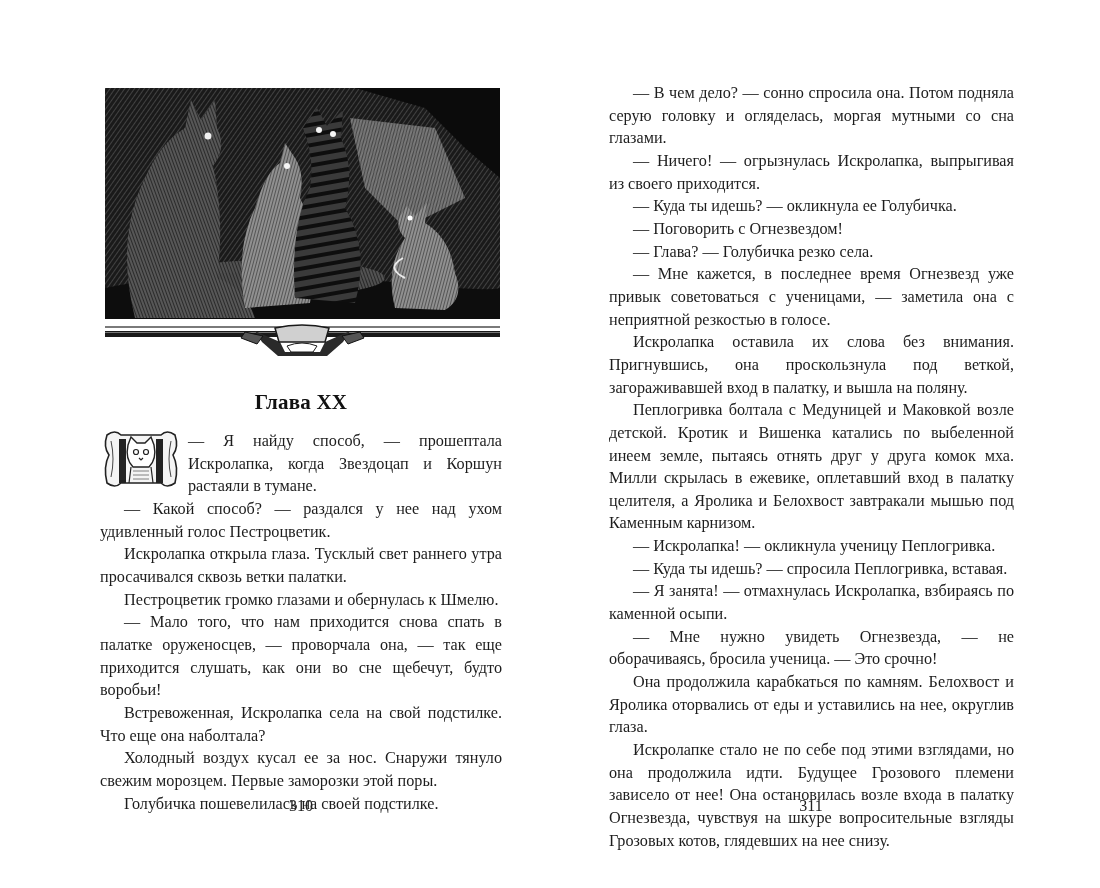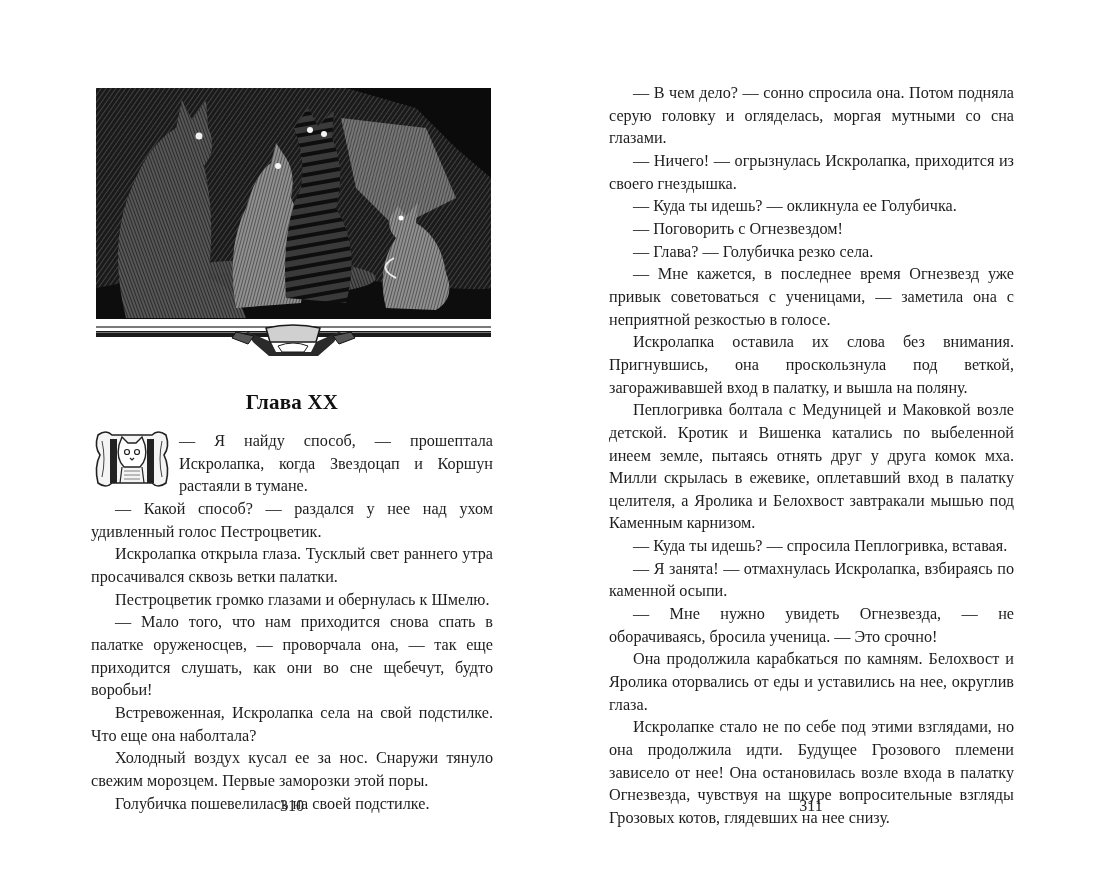--- a/index.html
+++ b/index.html
@@ -1,20 +1,20 @@
 <!DOCTYPE html>
 <html><head>
 <meta charset="utf-8">
 <style>
   * { margin: 0; padding: 0; box-sizing: border-box; }
   html, body { width: 1100px; height: 888px; background: #ffffff; overflow: hidden; }
   body { position: relative; font-family: "Liberation Serif", "DejaVu Serif", serif; color: #1a1a1a; }
 
   .page { position: absolute; top: 0; height: 716px; }
-  .page-left { left: 3px; width: 550px; }
+  .page-left { left: 12px; width: 550px; }
   .page-right { left: 550px; width: 550px; }
 
   
   .illustration {
     position: absolute; left: 93px; top: 88px; width: 395px; height: 231px;
     background: #141414; overflow: hidden;
   }
   .illustration svg { display: block; width: 100%; height: 100%; }
 
   .ornament {
@@ -151,27 +151,28 @@
     <p>Холодный воздух кусал ее за нос. Снаружи тянуло свежим морозцем. Первые заморозки этой поры.</p>
     <p>Голубичка пошевелилась на своей подстилке.</p>
   </div>
 
   <div class="page-number pn-left">310</div>
 </div>
 
 <div class="page page-right">
   <div class="text-block right-body" style="left:59px;">
     <p>— В чем дело? — сонно спросила она. Потом подняла серую головку и огляделась, моргая мутными со сна глазами.</p>
-    <p>— Ничего! — огрызнулась Искролапка, приходится из своего гнездышка.</p>
+    <p>— Ничего! — огрызнулась Искролапка, выпрыгивая из своего приходится.</p>
     <p>— Куда ты идешь? — окликнула ее Голубичка.</p>
     <p>— Поговорить с Огнезвездом!</p>
     <p>— Глава? — Голубичка резко села.</p>
     <p>— Мне кажется, в последнее время Огнезвезд уже привык советоваться с ученицами, — заметила она с неприятной резкостью в голосе.</p>
     <p>Искролапка оставила их слова без внимания. Пригнувшись, она проскользнула под веткой, загораживавшей вход в палатку, и вышла на поляну.</p>
     <p>Пеплогривка болтала с Медуницей и Маковкой возле детской. Кротик и Вишенка катались по выбеленной инеем земле, пытаясь отнять друг у друга комок мха. Милли скрылась в ежевике, оплетавший вход в палатку целителя, а Яролика и Белохвост завтракали мышью под Каменным карнизом.</p>
+    <p>— Искролапка! — окликнула ученицу Пеплогривка.</p>
     <p>— Куда ты идешь? — спросила Пеплогривка, вставая.</p>
     <p>— Я занята! — отмахнулась Искролапка, взбираясь по каменной осыпи.</p>
     <p>— Мне нужно увидеть Огнезвезда, — не оборачиваясь, бросила ученица. — Это срочно!</p>
     <p>Она продолжила карабкаться по камням. Белохвост и Яролика оторвались от еды и уставились на нее, округлив глаза.</p>
     <p>Искролапке стало не по себе под этими взглядами, но она продолжила идти. Будущее Грозового племени зависело от нее! Она остановилась возле входа в палатку Огнезвезда, чувствуя на шкуре вопросительные взгляды Грозовых котов, глядевших на нее снизу.</p>
   </div>
 
   <div class="page-number" style="left:231px;">311</div>
 </div>
 

